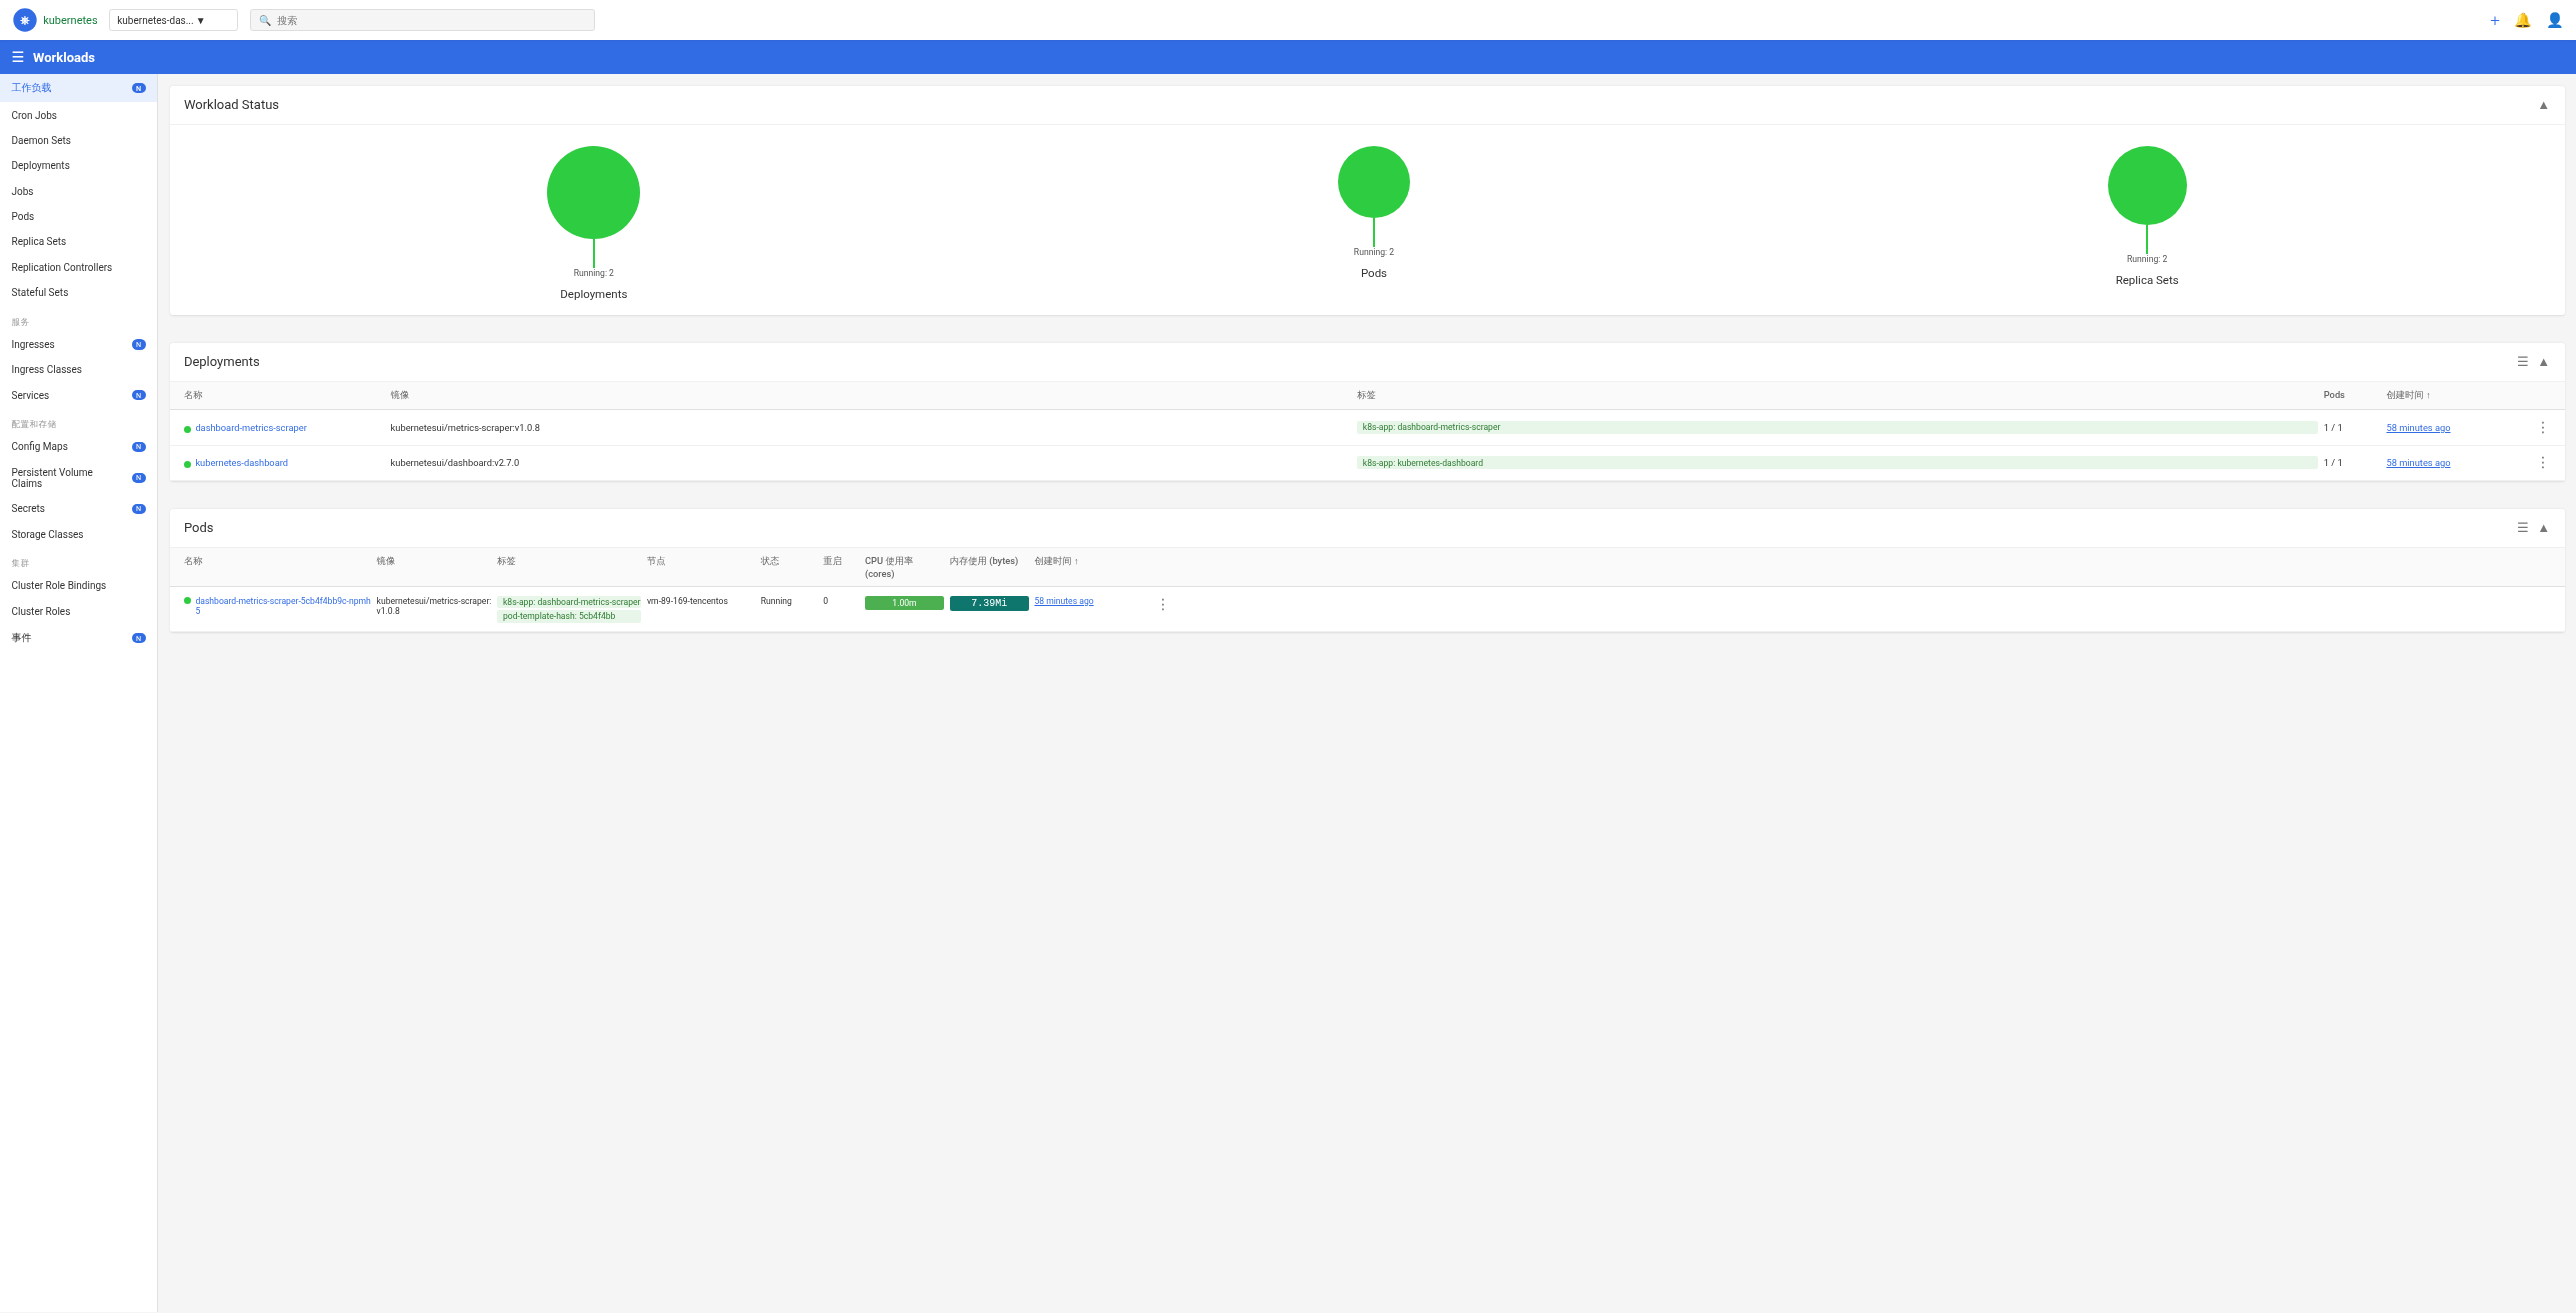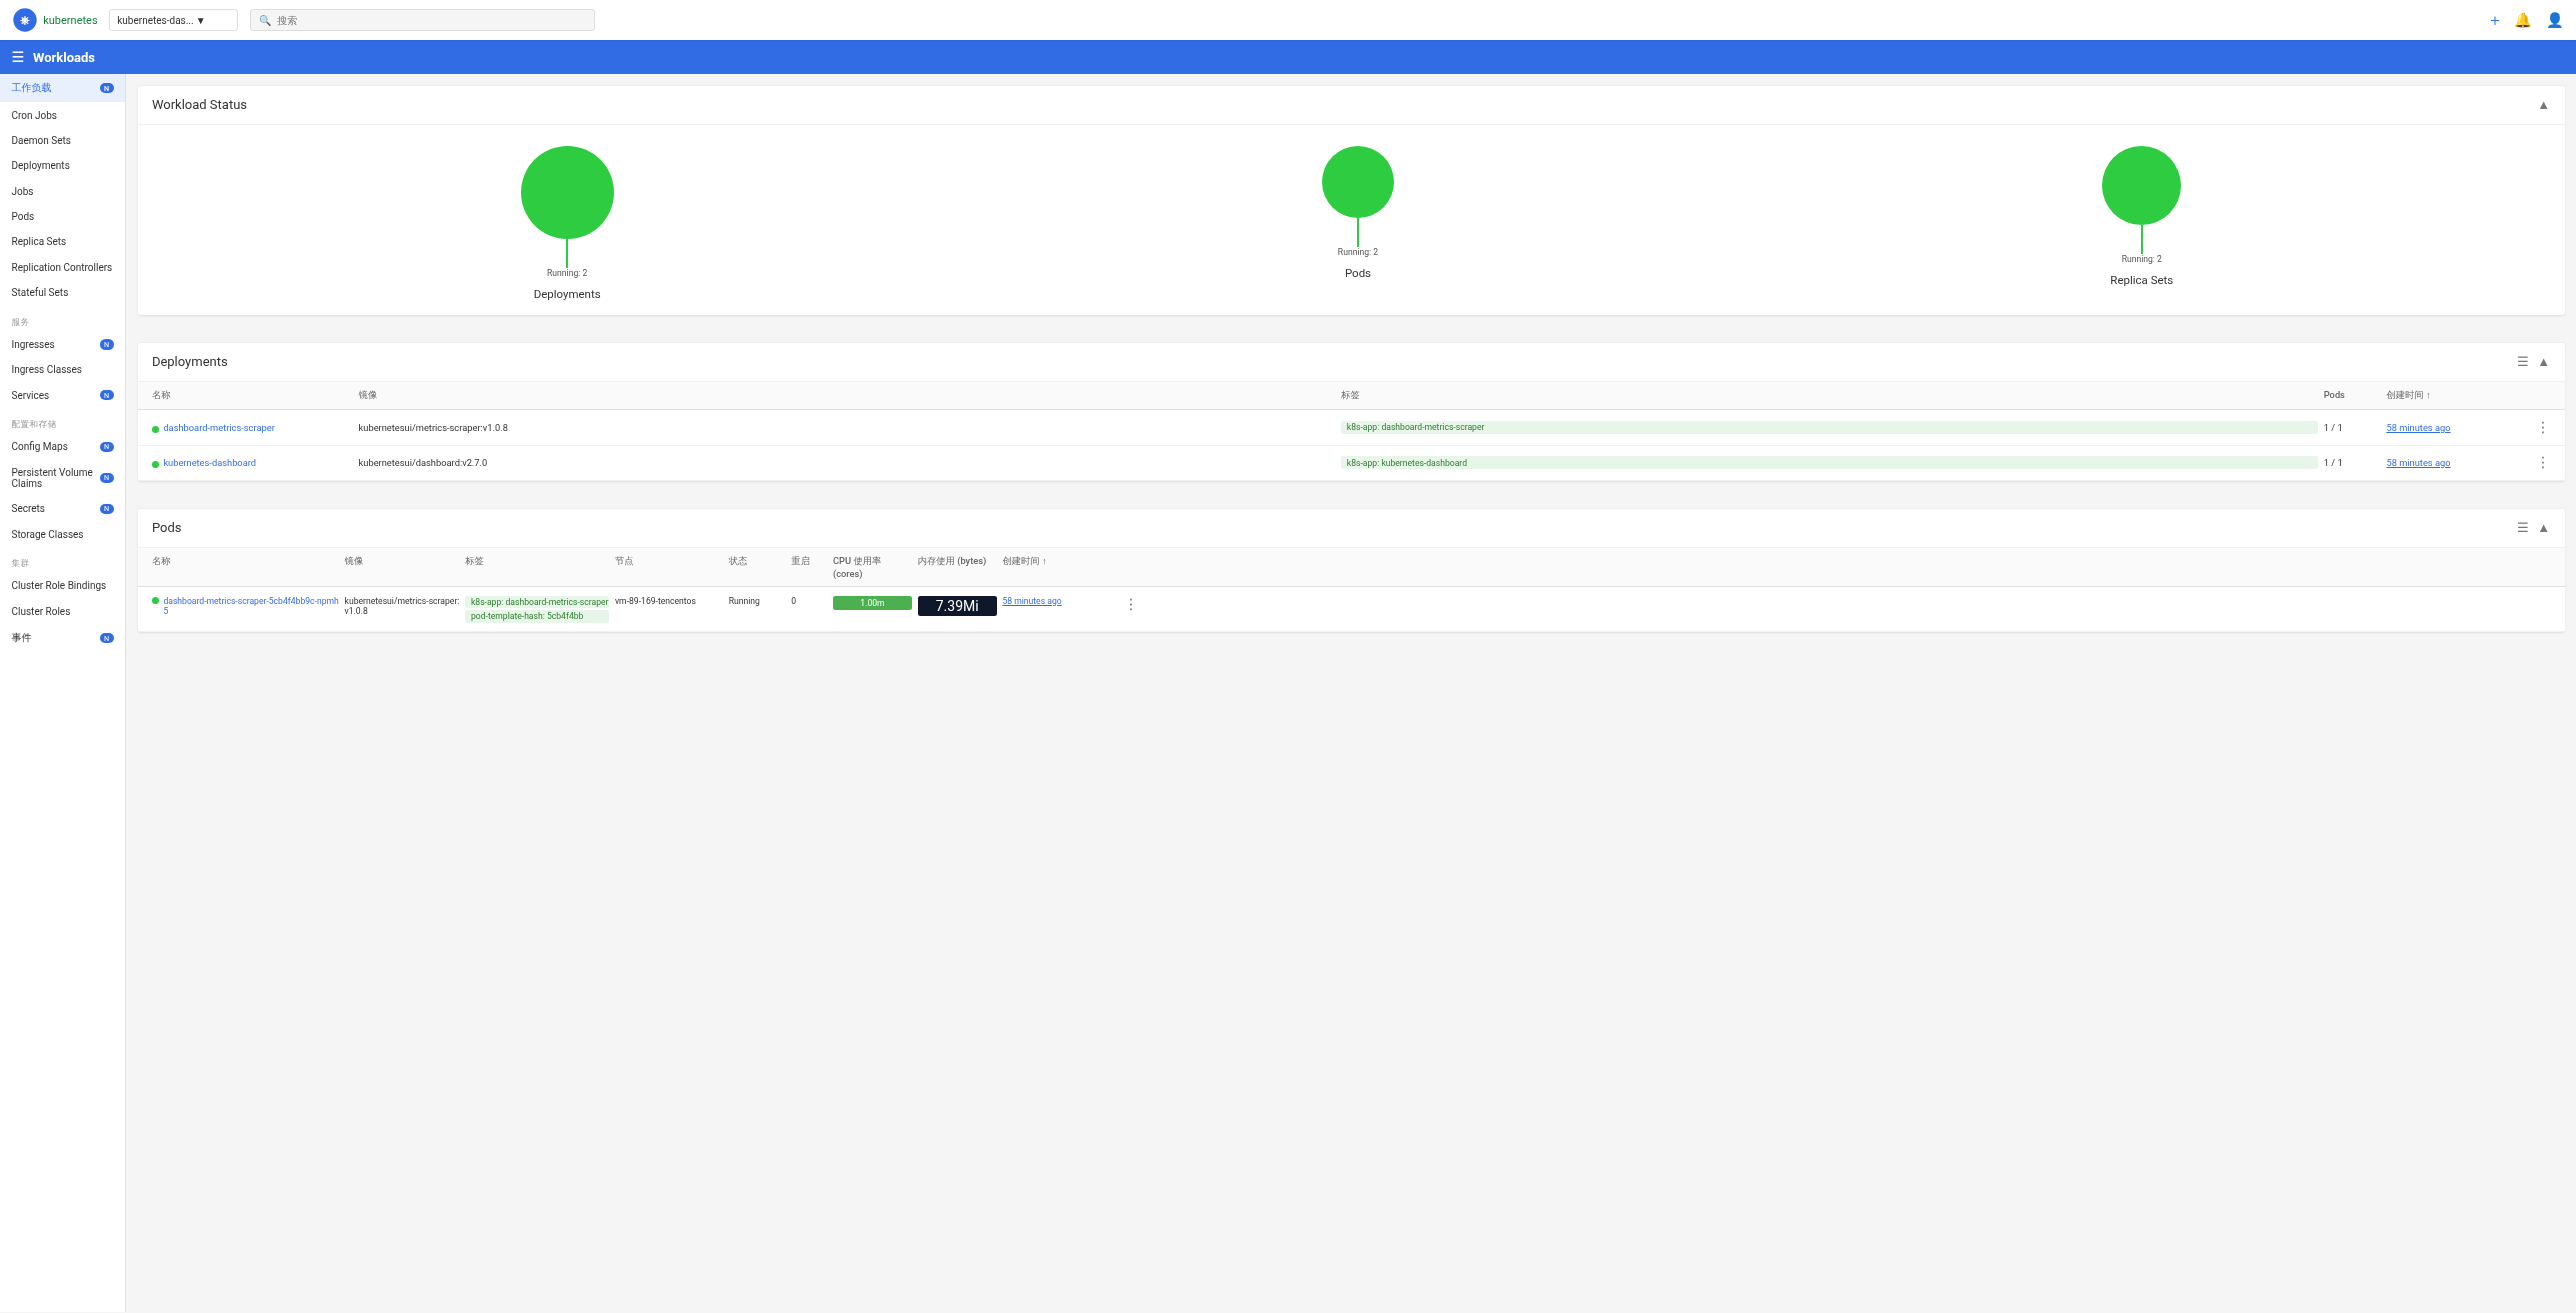--- a/index.html
+++ b/index.html
@@ -90,21 +90,21 @@
     
     
     .layout {
       display: flex;
       margin-top: 0;
       min-height: calc(100vh - 75px);
     }
     
     
     .sidebar {
-      width: 126px;
+      width: 158px;
       background: #fff;
       border-right: 0.7px solid #e0e0e0;
       flex-shrink: 0;
       overflow-y: auto;
       padding-bottom: 14.4px;
     }
     .sidebar-section-label {
       font-size: 8.6px;
       color: #999;
       padding: 11.5px 11.5px 2.9px;
@@ -239,26 +239,27 @@
     
     .cpu-bar {
       background: #4CAF50;
       color: #fff;
       padding: 2.2px 5.7px;
       border-radius: 2.2px;
       font-size: 8.6px;
       text-align: center;
     }
     .mem-bar {
-      background: #0f172a;
+      background: #0f766e;
       color: #fff;
       padding: 2.2px 5.7px;
       border-radius: 2.2px;
-      font-size: 14px;
+      font-size: 10px;
       text-align: center;
+      font-family: Liberation Mono, monospace;
     }
   </style>
 </head>
 <body>
 
 <div class="top-nav">
   <div class="logo-area">
     <svg class="logo-icon" viewBox="0 0 40 40" style="font-size:14px">
       <circle cx="20" cy="20" r="18" fill="#326CE5"></circle>
       <text x="20" y="26" text-anchor="middle" fill="white" font-size="18" font-weight="bold">⎈</text>

